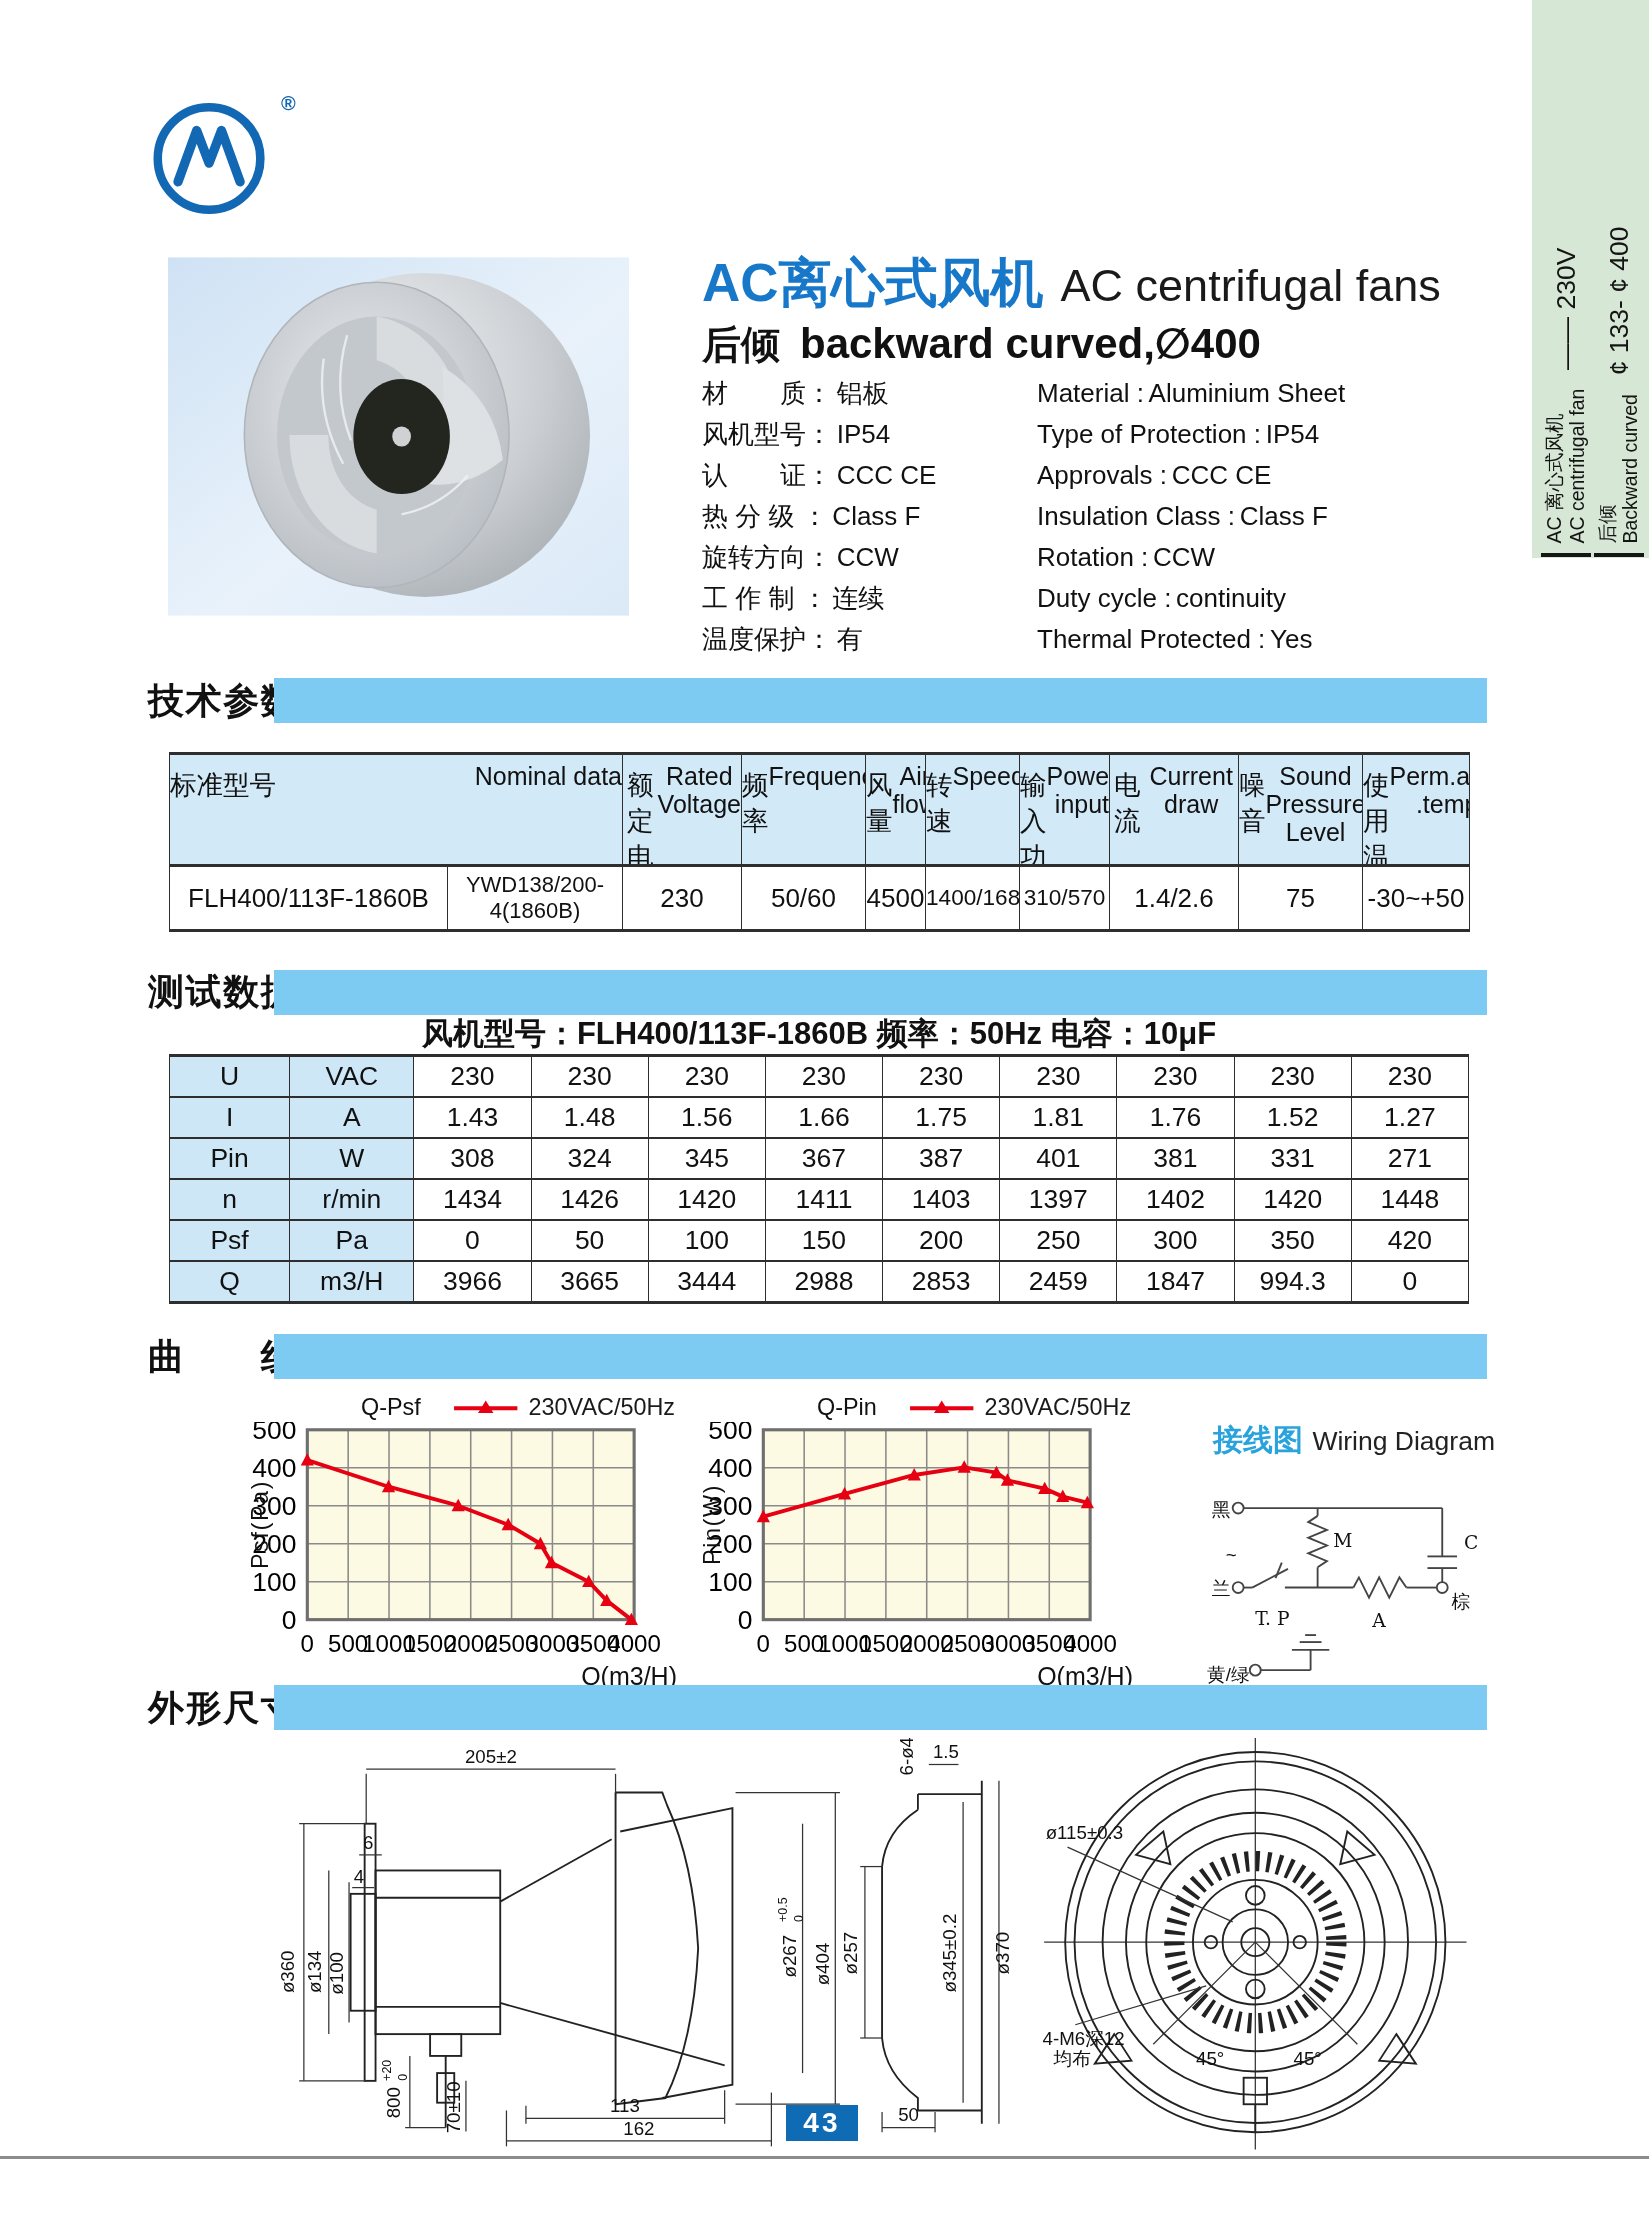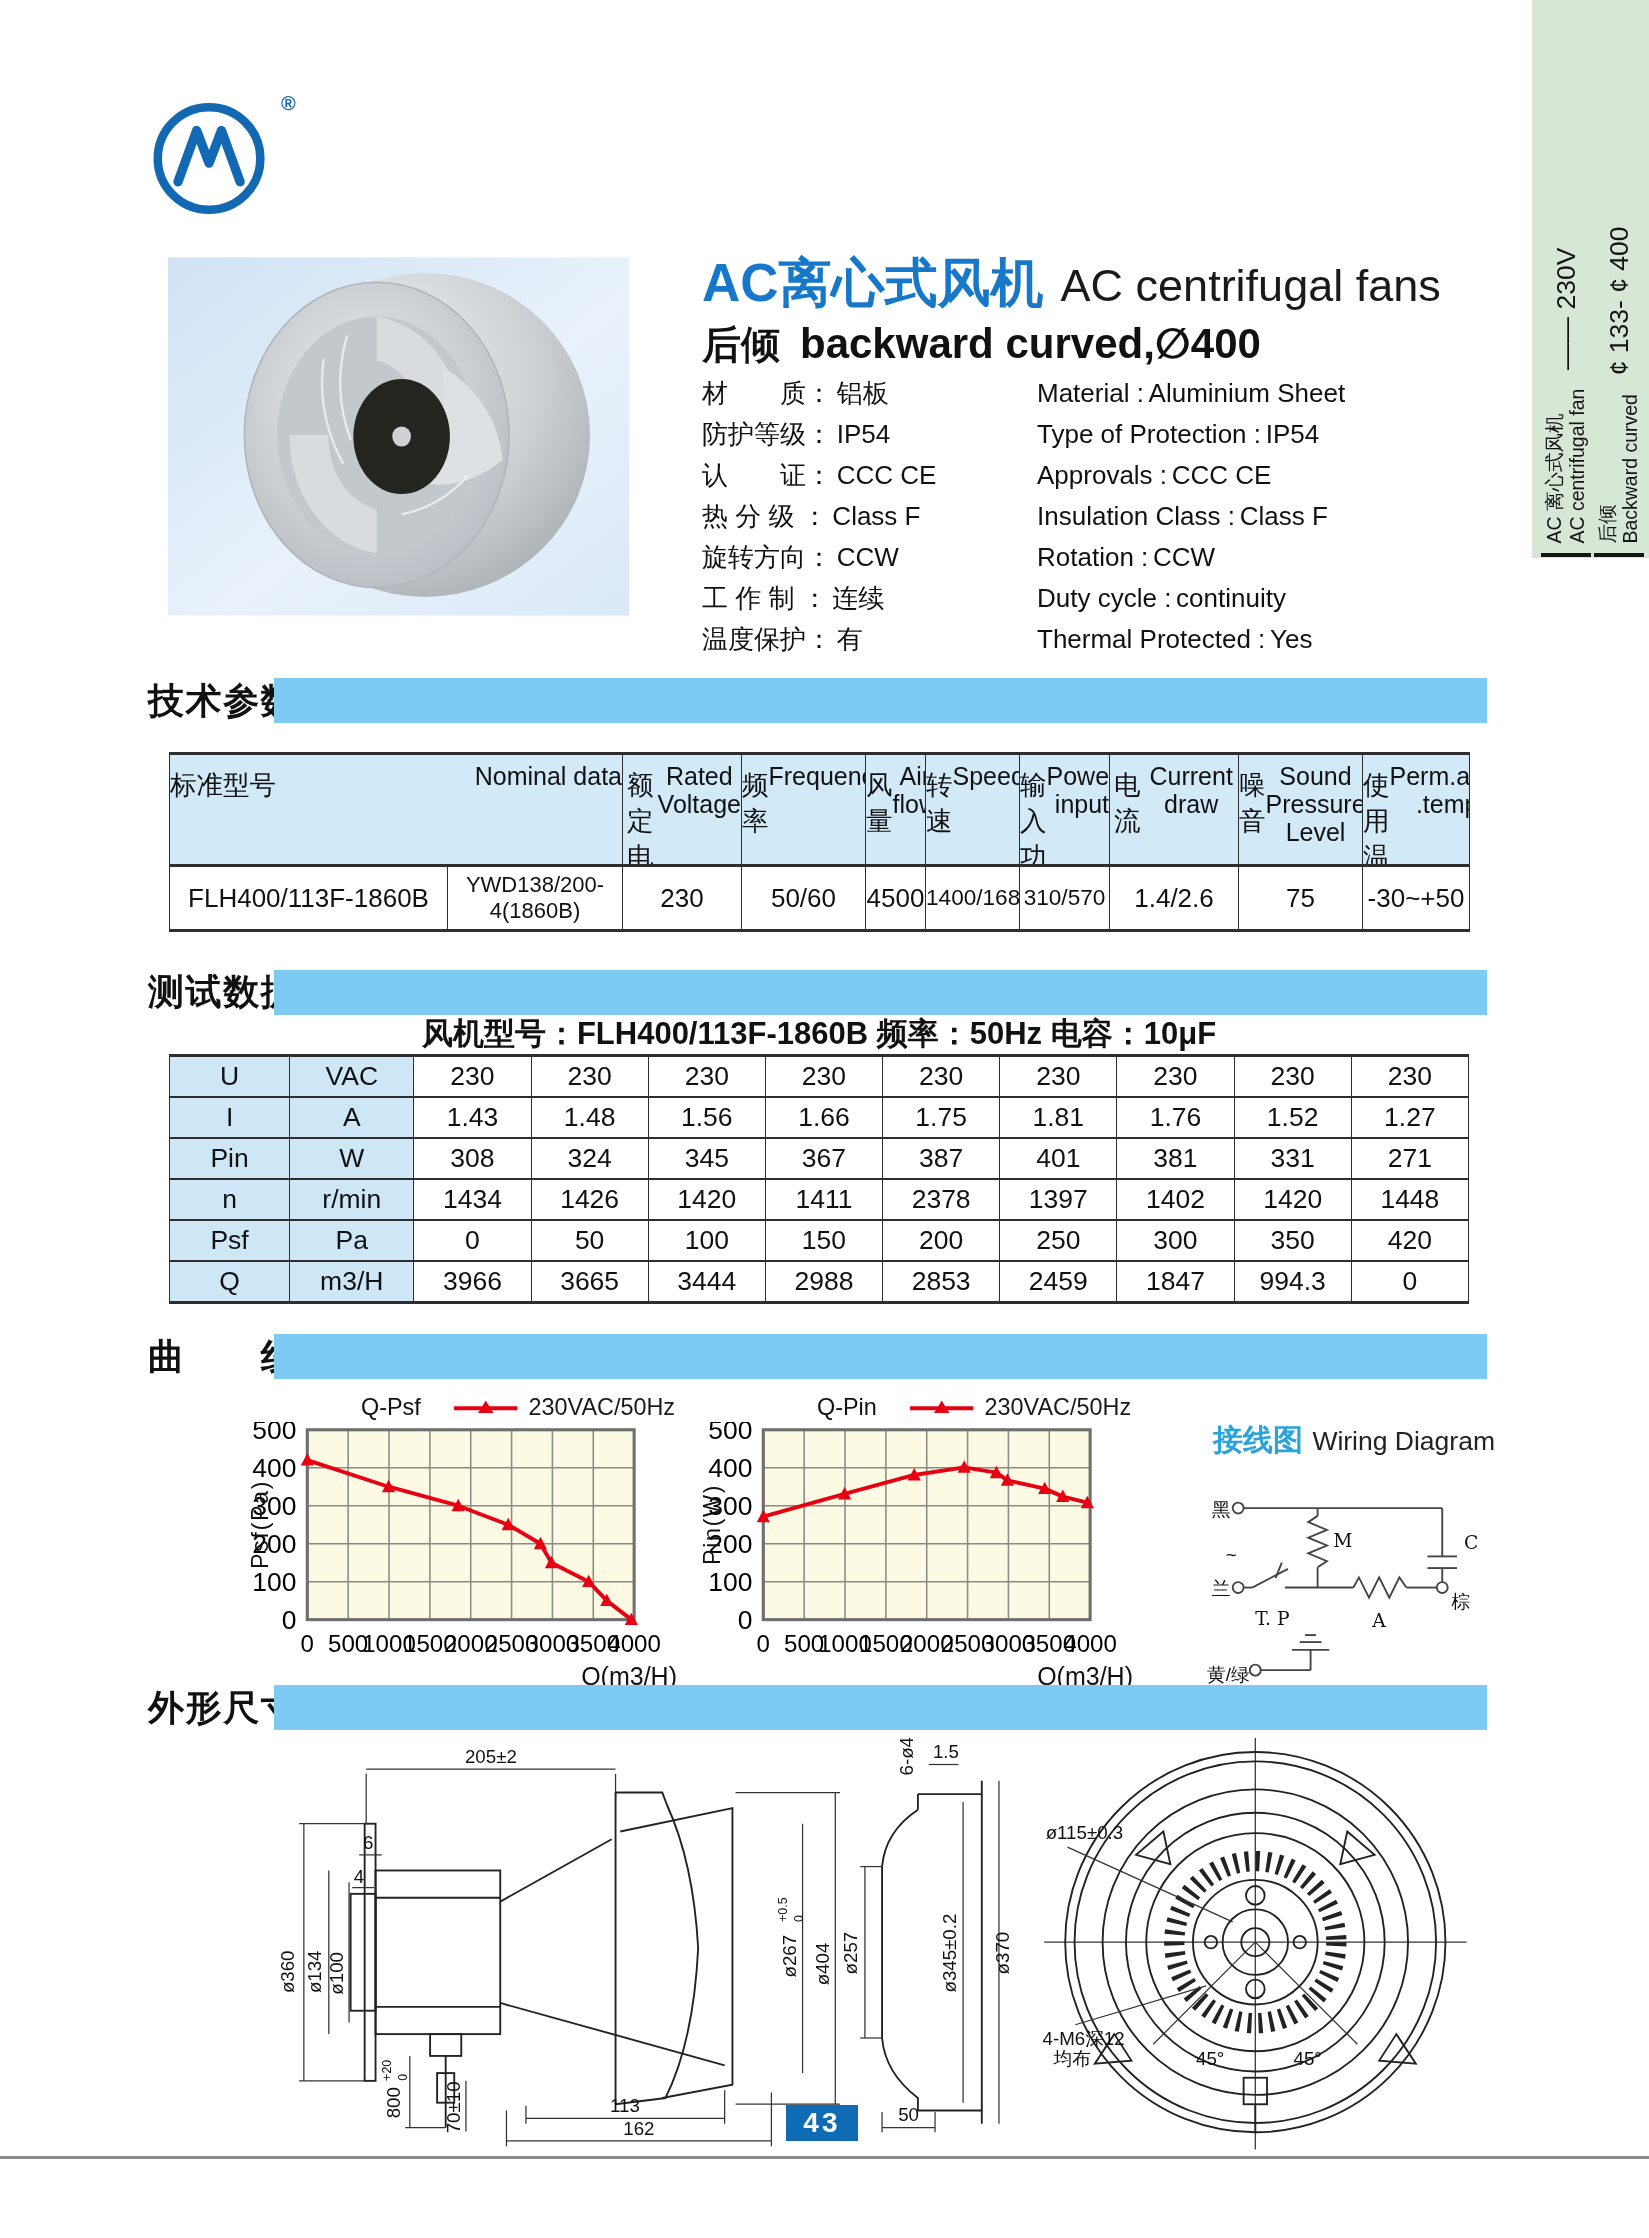--- a/index.html
+++ b/index.html
@@ -132,21 +132,21 @@
 
   <div class="abs" style="left:702px;top:248px;white-space:nowrap;">
     <span class="t-cn">AC离心式风机</span><span class="t-en">AC centrifugal fans</span>
   </div>
   <div class="abs" style="left:702px;top:318px;white-space:nowrap;">
     <span class="sub-cn">后倾</span><span class="sub-en">backward curved,∅400</span>
   </div>
 
   <div class="abs" style="left:702px;top:373px;">
     <div class="specrow"><span class="speclab">材　　质：</span><span class="specval">铝板</span></div>
-    <div class="specrow"><span class="speclab">防护等级：</span><span class="specval">IP54</span></div>
+    <div class="specrow"><span class="speclab">风机型号：</span><span class="specval">IP54</span></div>
     <div class="specrow"><span class="speclab">认　　证：</span><span class="specval">CCC  CE</span></div>
     <div class="specrow"><span class="speclab">热 分 级 ：</span><span class="specval">Class  F</span></div>
     <div class="specrow"><span class="speclab">旋转方向：</span><span class="specval">CCW</span></div>
     <div class="specrow"><span class="speclab">工 作 制 ：</span><span class="specval">连续</span></div>
     <div class="specrow"><span class="speclab">温度保护：</span><span class="specval">有</span></div>
   </div>
 
   <div class="abs" style="left:1037px;top:373px;">
     <div class="specrow"><span class="speclab">Material :</span><span class="specval">Aluminium Sheet</span></div>
     <div class="specrow"><span class="speclab">Type of Protection :</span><span class="specval">IP54</span></div>
@@ -312,21 +312,21 @@
           <td>331</td>
           <td>271</td>
     </tr>
     <tr>
       <th>n</th>
           <th>r/min</th>
       <td>1434</td>
           <td>1426</td>
           <td>1420</td>
           <td>1411</td>
-          <td>2378</td>
+          <td>1403</td>
           <td>1397</td>
           <td>1402</td>
           <td>1420</td>
           <td>1448</td>
     </tr>
     <tr>
       <th>Psf</th>
           <th>Pa</th>
       <td>0</td>
           <td>50</td>

